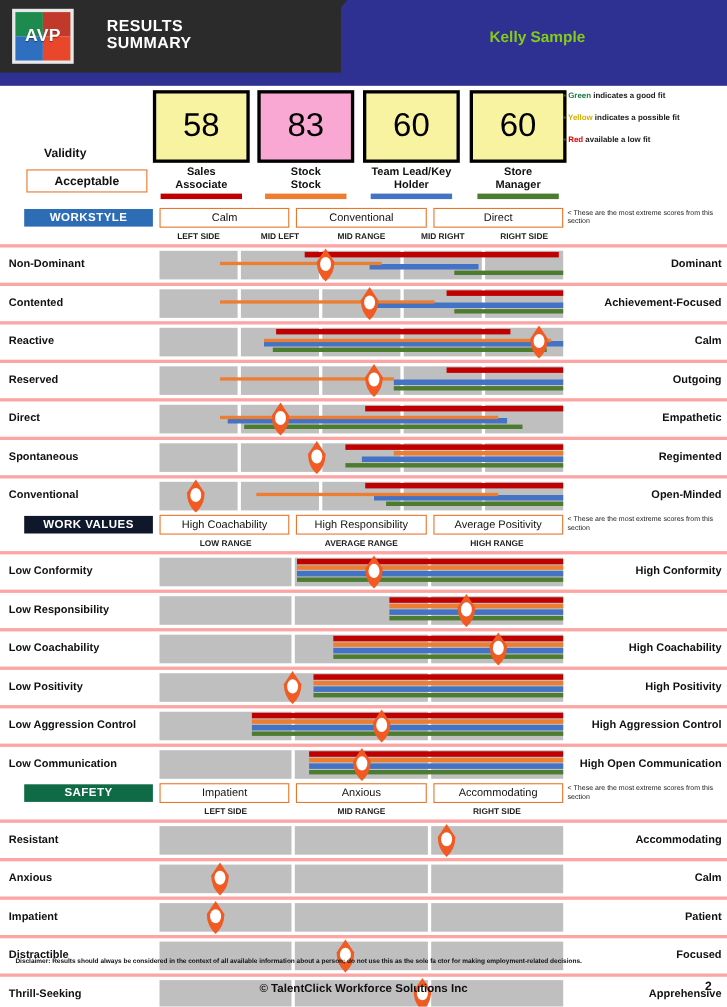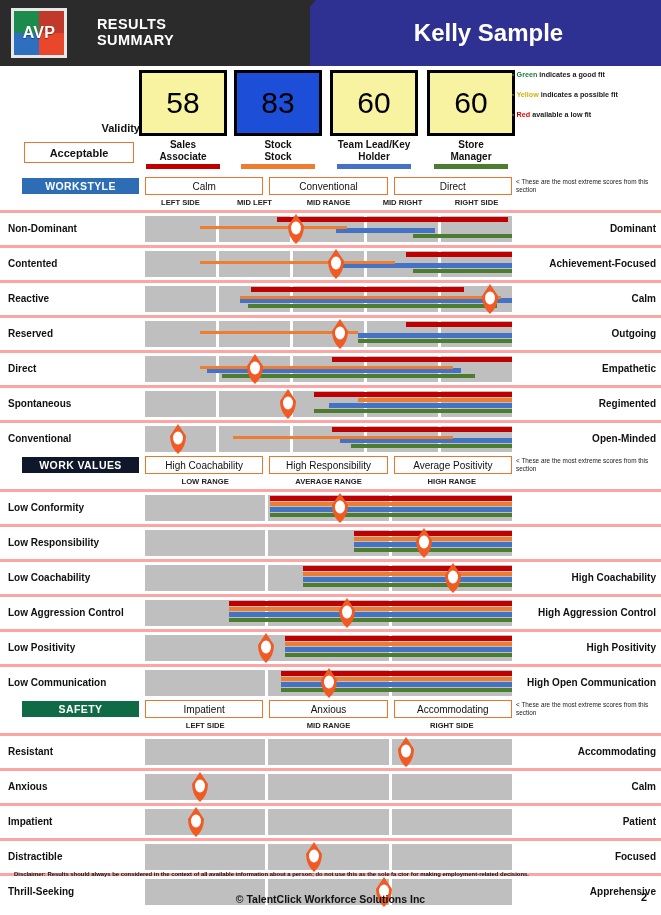--- a/index.html
+++ b/index.html
@@ -1,46 +1,46 @@
 <!DOCTYPE html>
 <html><head>
 <meta charset="utf-8">
 <style>
   html,body{margin:0;padding:0;background:#fff;}
   body{width:661px;height:915px;font-family:"Liberation Sans",sans-serif;color:#111;overflow:hidden;}
   .page{position:relative;width:661px;height:915px;}
 
   
-  .header{position:relative;height:66px;width:661px;overflow:hidden;background:#2E3192;}
+  .header{position:relative;height:78px;width:661px;overflow:hidden;background:#2E3192;}
   .hdr-dark{position:absolute;left:0;top:0;width:310px;height:66px;background:#2b2b2b;}
   .hdr-diag{position:absolute;left:256px;top:0;width:60px;height:66px;background:#2b2b2b;
             clip-path:polygon(0 0,100% 0,0 100%);}
   .logo{position:absolute;left:11px;top:8px;width:56px;height:50px;background:#e8e8e8;
         padding:3px;box-sizing:border-box;}
   .logo-in{position:relative;width:100%;height:100%;display:grid;grid-template-columns:1fr 1fr;grid-template-rows:1fr 1fr;}
   .lq1{background:#1d8a4e;}.lq2{background:#c0392b;}.lq3{background:#2f6fc0;}.lq4{background:#e8472b;}
   .logo-txt{position:absolute;left:0;top:0;right:0;bottom:0;display:flex;align-items:center;
             justify-content:center;color:#fff;font-weight:bold;font-size:16px;letter-spacing:.3px;
             text-shadow:0 1px 1px rgba(0,0,0,.45);}
   .hdr-title{position:absolute;left:97px;top:16px;color:#fff;font-weight:bold;font-size:14.5px;
              line-height:16px;letter-spacing:.4px;}
   .hdr-name{position:absolute;left:316px;top:0;width:345px;height:66px;display:flex;align-items:center;
-            justify-content:center;color:#ffffff;font-weight:bold;font-size:24px;}
+            justify-content:center;color:#84cc16;font-weight:bold;font-size:14px;}
 
   
   .scores{position:relative;height:110px;}
-  .validity-lbl{position:absolute;left:40px;top:56px;width:100px;text-align:right;font-weight:bold;font-size:11px;}
+  .validity-lbl{position:absolute;left:40px;top:56px;width:100px;text-align:left;font-weight:bold;font-size:11px;}
   .validity-box{position:absolute;left:24px;top:76px;width:108px;height:19px;border:1.6px solid #E8762C;
                 background:#fff;display:flex;align-items:center;justify-content:center;
                 font-weight:bold;font-size:11px;}
   .jobcol{position:absolute;top:4px;width:88px;}
   .jobbox{width:88px;height:66px;border:3px solid #000;box-sizing:border-box;display:flex;
           align-items:center;justify-content:center;font-size:30px;font-weight:normal;}
   .jobbox.yellow{background:#F7F3A0;color:#000;}
-  .jobbox.green{background:#1d4ed8;color:#000;}
+  .jobbox.green{background:#f9a8d4;color:#000;}
   .jobttl{margin-top:3px;text-align:center;font-weight:bold;font-size:10px;line-height:11.5px;}
   .jobbar{margin:2px auto 0;width:74px;height:5px;}
 
   .legend{position:absolute;left:512px;top:4px;width:148px;font-size:7.2px;font-weight:bold;line-height:9px;}
   .legend div{margin-bottom:11px;color:#1a1a1a;}
   .legend .dot{color:#555;}
 
   
   .sect{position:relative;}
   .band{position:relative;height:22px;}
@@ -351,20 +351,21 @@
             <div class="bar b2" style="left:124.8px;width:242.2px;background:#ED7D31"></div>
             <div class="bar b3" style="left:124.8px;width:242.2px;background:#4472C4"></div>
             <div class="bar b4" style="left:124.8px;width:242.2px;background:#4C7C2F"></div>
             <div class="marker" style="left:194.5px">
               <svg width="20" height="32" viewBox="0 0 20 32">
                 <path d="M10 1 L18 13 Q18 24 10 31 Q2 24 2 13 Z" fill="#F15A22"></path>
                 <ellipse cx="10" cy="15" rx="5" ry="6.4" fill="#ffffff"></ellipse>
               </svg>
             </div>
           </div>
+          <div class="rlabel r">High Conformity</div>
         </div>
         <div class="row">
           <div class="rlabel">Low Responsibility</div>
           <div class="track">
             <div class="seg" style="left:0.0px;width:120.3px"></div>
             <div class="seg" style="left:123.3px;width:120.3px"></div>
             <div class="seg" style="left:246.7px;width:120.3px"></div>
             <div class="bar b1" style="left:209.2px;width:157.8px;background:#C00000"></div>
             <div class="bar b2" style="left:209.2px;width:157.8px;background:#ED7D31"></div>
             <div class="bar b3" style="left:209.2px;width:157.8px;background:#4472C4"></div>
@@ -390,56 +391,56 @@
             <div class="marker" style="left:308.3px">
               <svg width="20" height="32" viewBox="0 0 20 32">
                 <path d="M10 1 L18 13 Q18 24 10 31 Q2 24 2 13 Z" fill="#F15A22"></path>
                 <ellipse cx="10" cy="15" rx="5" ry="6.4" fill="#ffffff"></ellipse>
               </svg>
             </div>
           </div>
           <div class="rlabel r">High Coachability</div>
         </div>
         <div class="row">
+          <div class="rlabel">Low Positivity</div>
+          <div class="track">
+            <div class="seg" style="left:0.0px;width:120.3px"></div>
+            <div class="seg" style="left:123.3px;width:120.3px"></div>
+            <div class="seg" style="left:246.7px;width:120.3px"></div>
+            <div class="bar b1" style="left:139.5px;width:227.5px;background:#C00000"></div>
+            <div class="bar b2" style="left:139.5px;width:227.5px;background:#ED7D31"></div>
+            <div class="bar b3" style="left:139.5px;width:227.5px;background:#4472C4"></div>
+            <div class="bar b4" style="left:139.5px;width:227.5px;background:#4C7C2F"></div>
+            <div class="marker" style="left:121.1px">
+              <svg width="20" height="32" viewBox="0 0 20 32">
+                <path d="M10 1 L18 13 Q18 24 10 31 Q2 24 2 13 Z" fill="#F15A22"></path>
+                <ellipse cx="10" cy="15" rx="5" ry="6.4" fill="#ffffff"></ellipse>
+              </svg>
+            </div>
+          </div>
+          <div class="rlabel r">High Positivity</div>
+        </div>
+        <div class="row">
           <div class="rlabel">Low Aggression Control</div>
           <div class="track">
             <div class="seg" style="left:0.0px;width:120.3px"></div>
             <div class="seg" style="left:123.3px;width:120.3px"></div>
             <div class="seg" style="left:246.7px;width:120.3px"></div>
             <div class="bar b1" style="left:84.4px;width:282.6px;background:#C00000"></div>
             <div class="bar b2" style="left:84.4px;width:282.6px;background:#ED7D31"></div>
             <div class="bar b3" style="left:84.4px;width:282.6px;background:#4472C4"></div>
             <div class="bar b4" style="left:84.4px;width:282.6px;background:#4C7C2F"></div>
             <div class="marker" style="left:201.9px">
               <svg width="20" height="32" viewBox="0 0 20 32">
                 <path d="M10 1 L18 13 Q18 24 10 31 Q2 24 2 13 Z" fill="#F15A22"></path>
                 <ellipse cx="10" cy="15" rx="5" ry="6.4" fill="#ffffff"></ellipse>
               </svg>
             </div>
           </div>
           <div class="rlabel r">High Aggression Control</div>
-        </div>
-        <div class="row">
-          <div class="rlabel">Low Positivity</div>
-          <div class="track">
-            <div class="seg" style="left:0.0px;width:120.3px"></div>
-            <div class="seg" style="left:123.3px;width:120.3px"></div>
-            <div class="seg" style="left:246.7px;width:120.3px"></div>
-            <div class="bar b1" style="left:139.5px;width:227.5px;background:#C00000"></div>
-            <div class="bar b2" style="left:139.5px;width:227.5px;background:#ED7D31"></div>
-            <div class="bar b3" style="left:139.5px;width:227.5px;background:#4472C4"></div>
-            <div class="bar b4" style="left:139.5px;width:227.5px;background:#4C7C2F"></div>
-            <div class="marker" style="left:121.1px">
-              <svg width="20" height="32" viewBox="0 0 20 32">
-                <path d="M10 1 L18 13 Q18 24 10 31 Q2 24 2 13 Z" fill="#F15A22"></path>
-                <ellipse cx="10" cy="15" rx="5" ry="6.4" fill="#ffffff"></ellipse>
-              </svg>
-            </div>
-          </div>
-          <div class="rlabel r">High Positivity</div>
         </div>
         <div class="row">
           <div class="rlabel">Low Communication</div>
           <div class="track">
             <div class="seg" style="left:0.0px;width:120.3px"></div>
             <div class="seg" style="left:123.3px;width:120.3px"></div>
             <div class="seg" style="left:246.7px;width:120.3px"></div>
             <div class="bar b1" style="left:135.8px;width:231.2px;background:#C00000"></div>
             <div class="bar b2" style="left:135.8px;width:231.2px;background:#ED7D31"></div>
             <div class="bar b3" style="left:135.8px;width:231.2px;background:#4472C4"></div>

